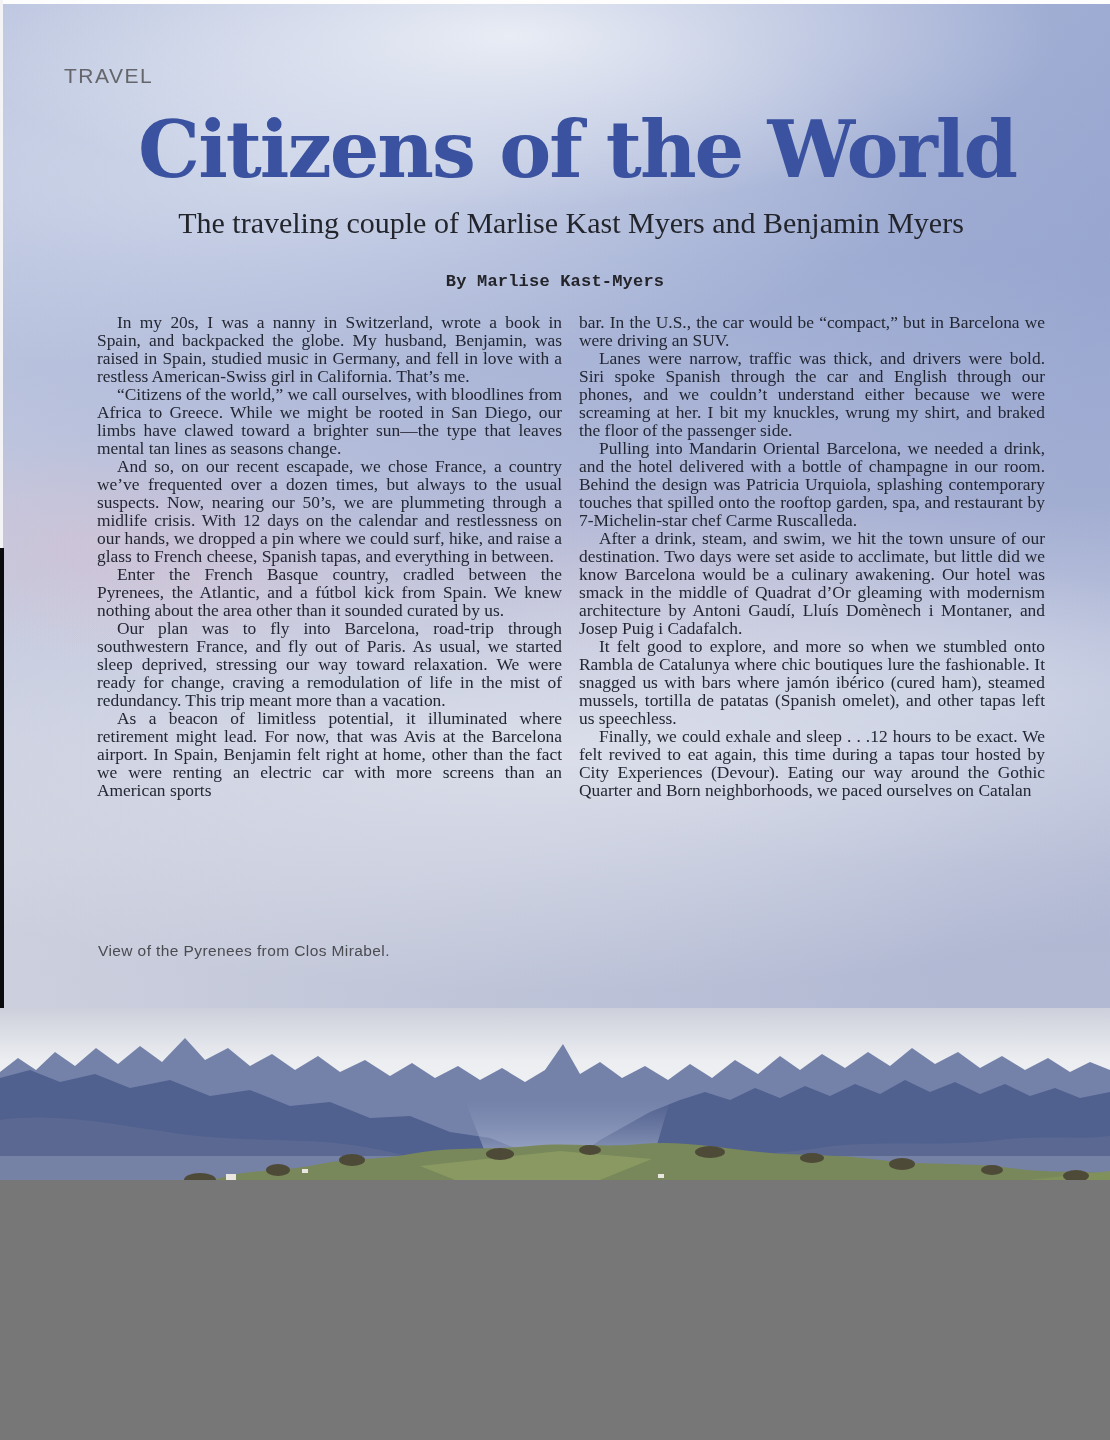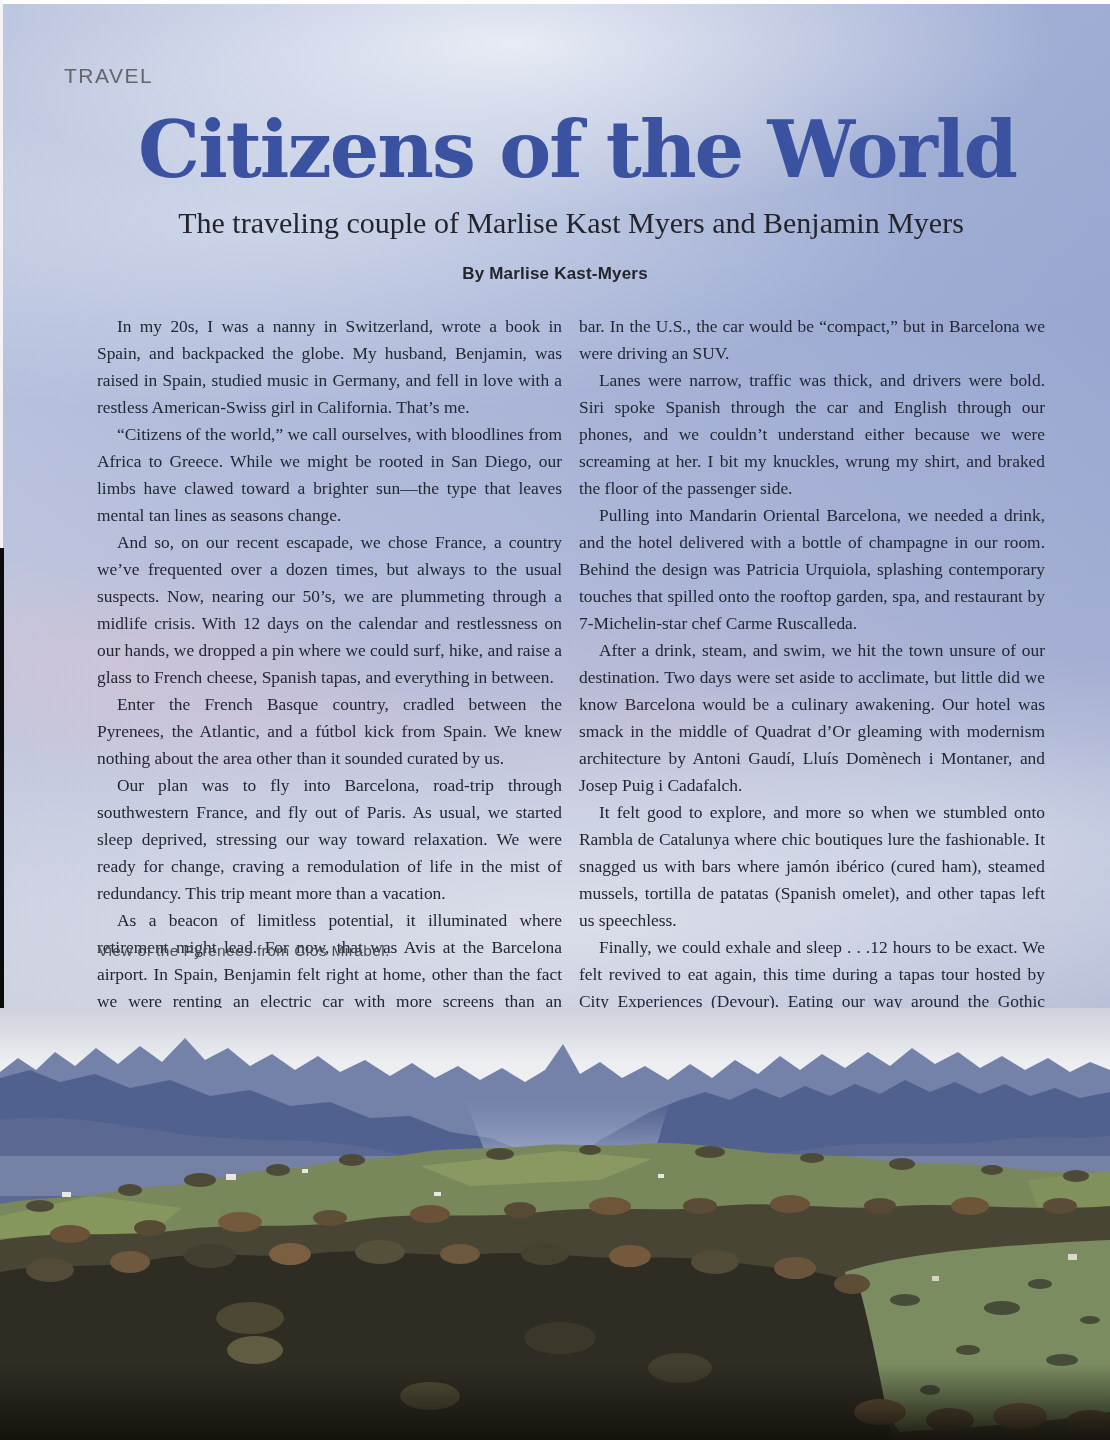--- a/index.html
+++ b/index.html
@@ -1,18 +1,18 @@
 <!DOCTYPE html>
 <html lang="en"><head>
 <meta charset="utf-8">
 <style>
   html,body{margin:0;padding:0;background:#777;}
   .page{
     position:relative;
-    width:1110px;height:1440px;
+    width:1110px;height:1180px;
     margin:0 auto;
     overflow:hidden;
     background:
       radial-gradient(420px 160px at 9% 46%, rgba(233,195,206,0.32), transparent 70%),
       radial-gradient(380px 140px at 22% 50%, rgba(230,198,212,0.22), transparent 70%),
       radial-gradient(520px 180px at 58% 49%, rgba(236,202,212,0.18), transparent 70%),
       radial-gradient(760px 240px at 46% 3%, rgba(246,248,251,0.80), transparent 72%),
       radial-gradient(900px 280px at 25% 15%, rgba(231,236,245,0.55), transparent 72%),
       radial-gradient(1100px 320px at 50% 64%, rgba(233,235,241,0.70), transparent 74%),
       radial-gradient(800px 260px at 88% 58%, rgba(225,228,238,0.50), transparent 70%),
@@ -37,28 +37,28 @@
     color:#3b52a0;
     padding-left:44px;
   }
   .subtitle{
     position:absolute;left:0;right:0;top:206px;
     text-align:center;
     font-family:"Liberation Serif", serif;
     font-size:30px;color:#23252c;
   }
   .byline{
-    position:absolute;left:0;right:0;top:264px;
+    position:absolute;left:0;right:0;top:272px;
     text-align:center;
-    font-family:Liberation Sans, sans-serif;
+    font-family:Liberation Mono, monospace;
     font-weight:700;font-size:17px;color:#24242b;letter-spacing:0.2px;
   }
   .col{
     position:absolute;top:313px;width:465px;
-    font-size:17.4px;line-height:27px;color:#232733;
+    font-size:17.4px;line-height:18px;color:#232733;
     text-align:justify;
     hyphens:auto;-webkit-hyphens:auto;
   }
   .col-left{left:97px;}
   .col-right{left:579px;width:466px;}
   .col p{margin:0;text-indent:20px;}
   .col p.cont{text-indent:0;}
   .caption{
     position:absolute;left:98px;top:942px;
     font-family:"Liberation Sans", sans-serif;

